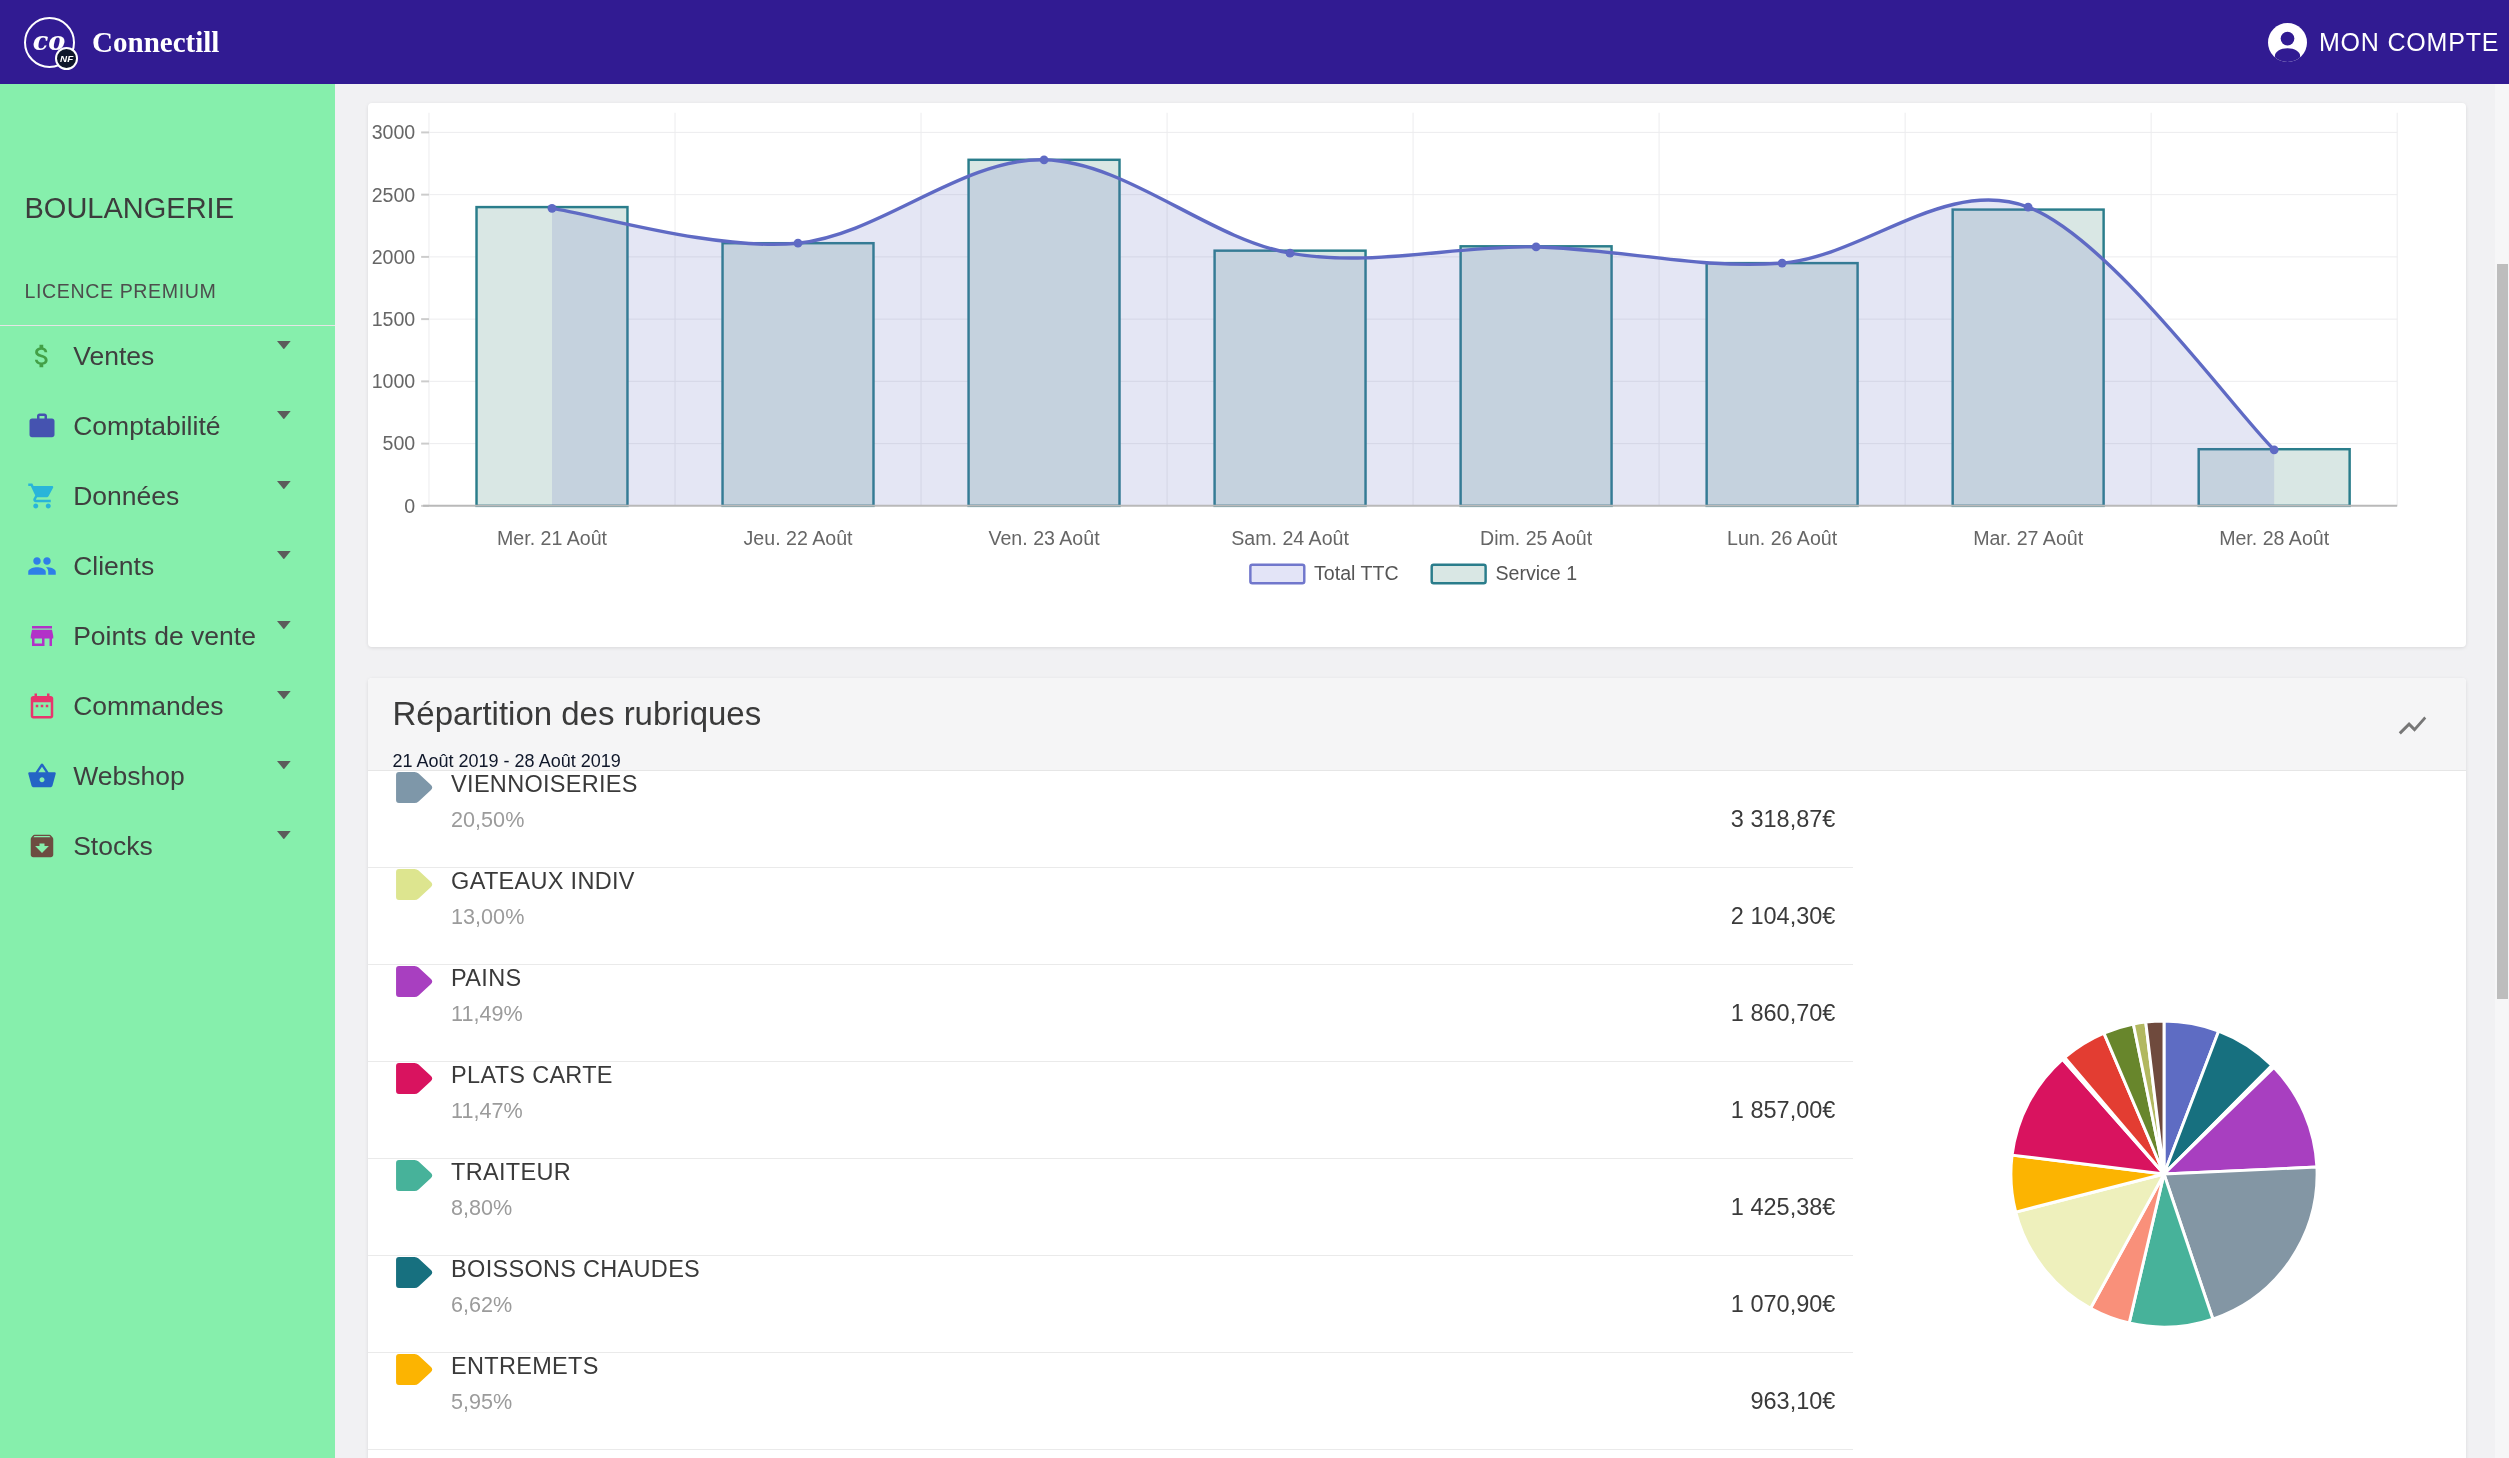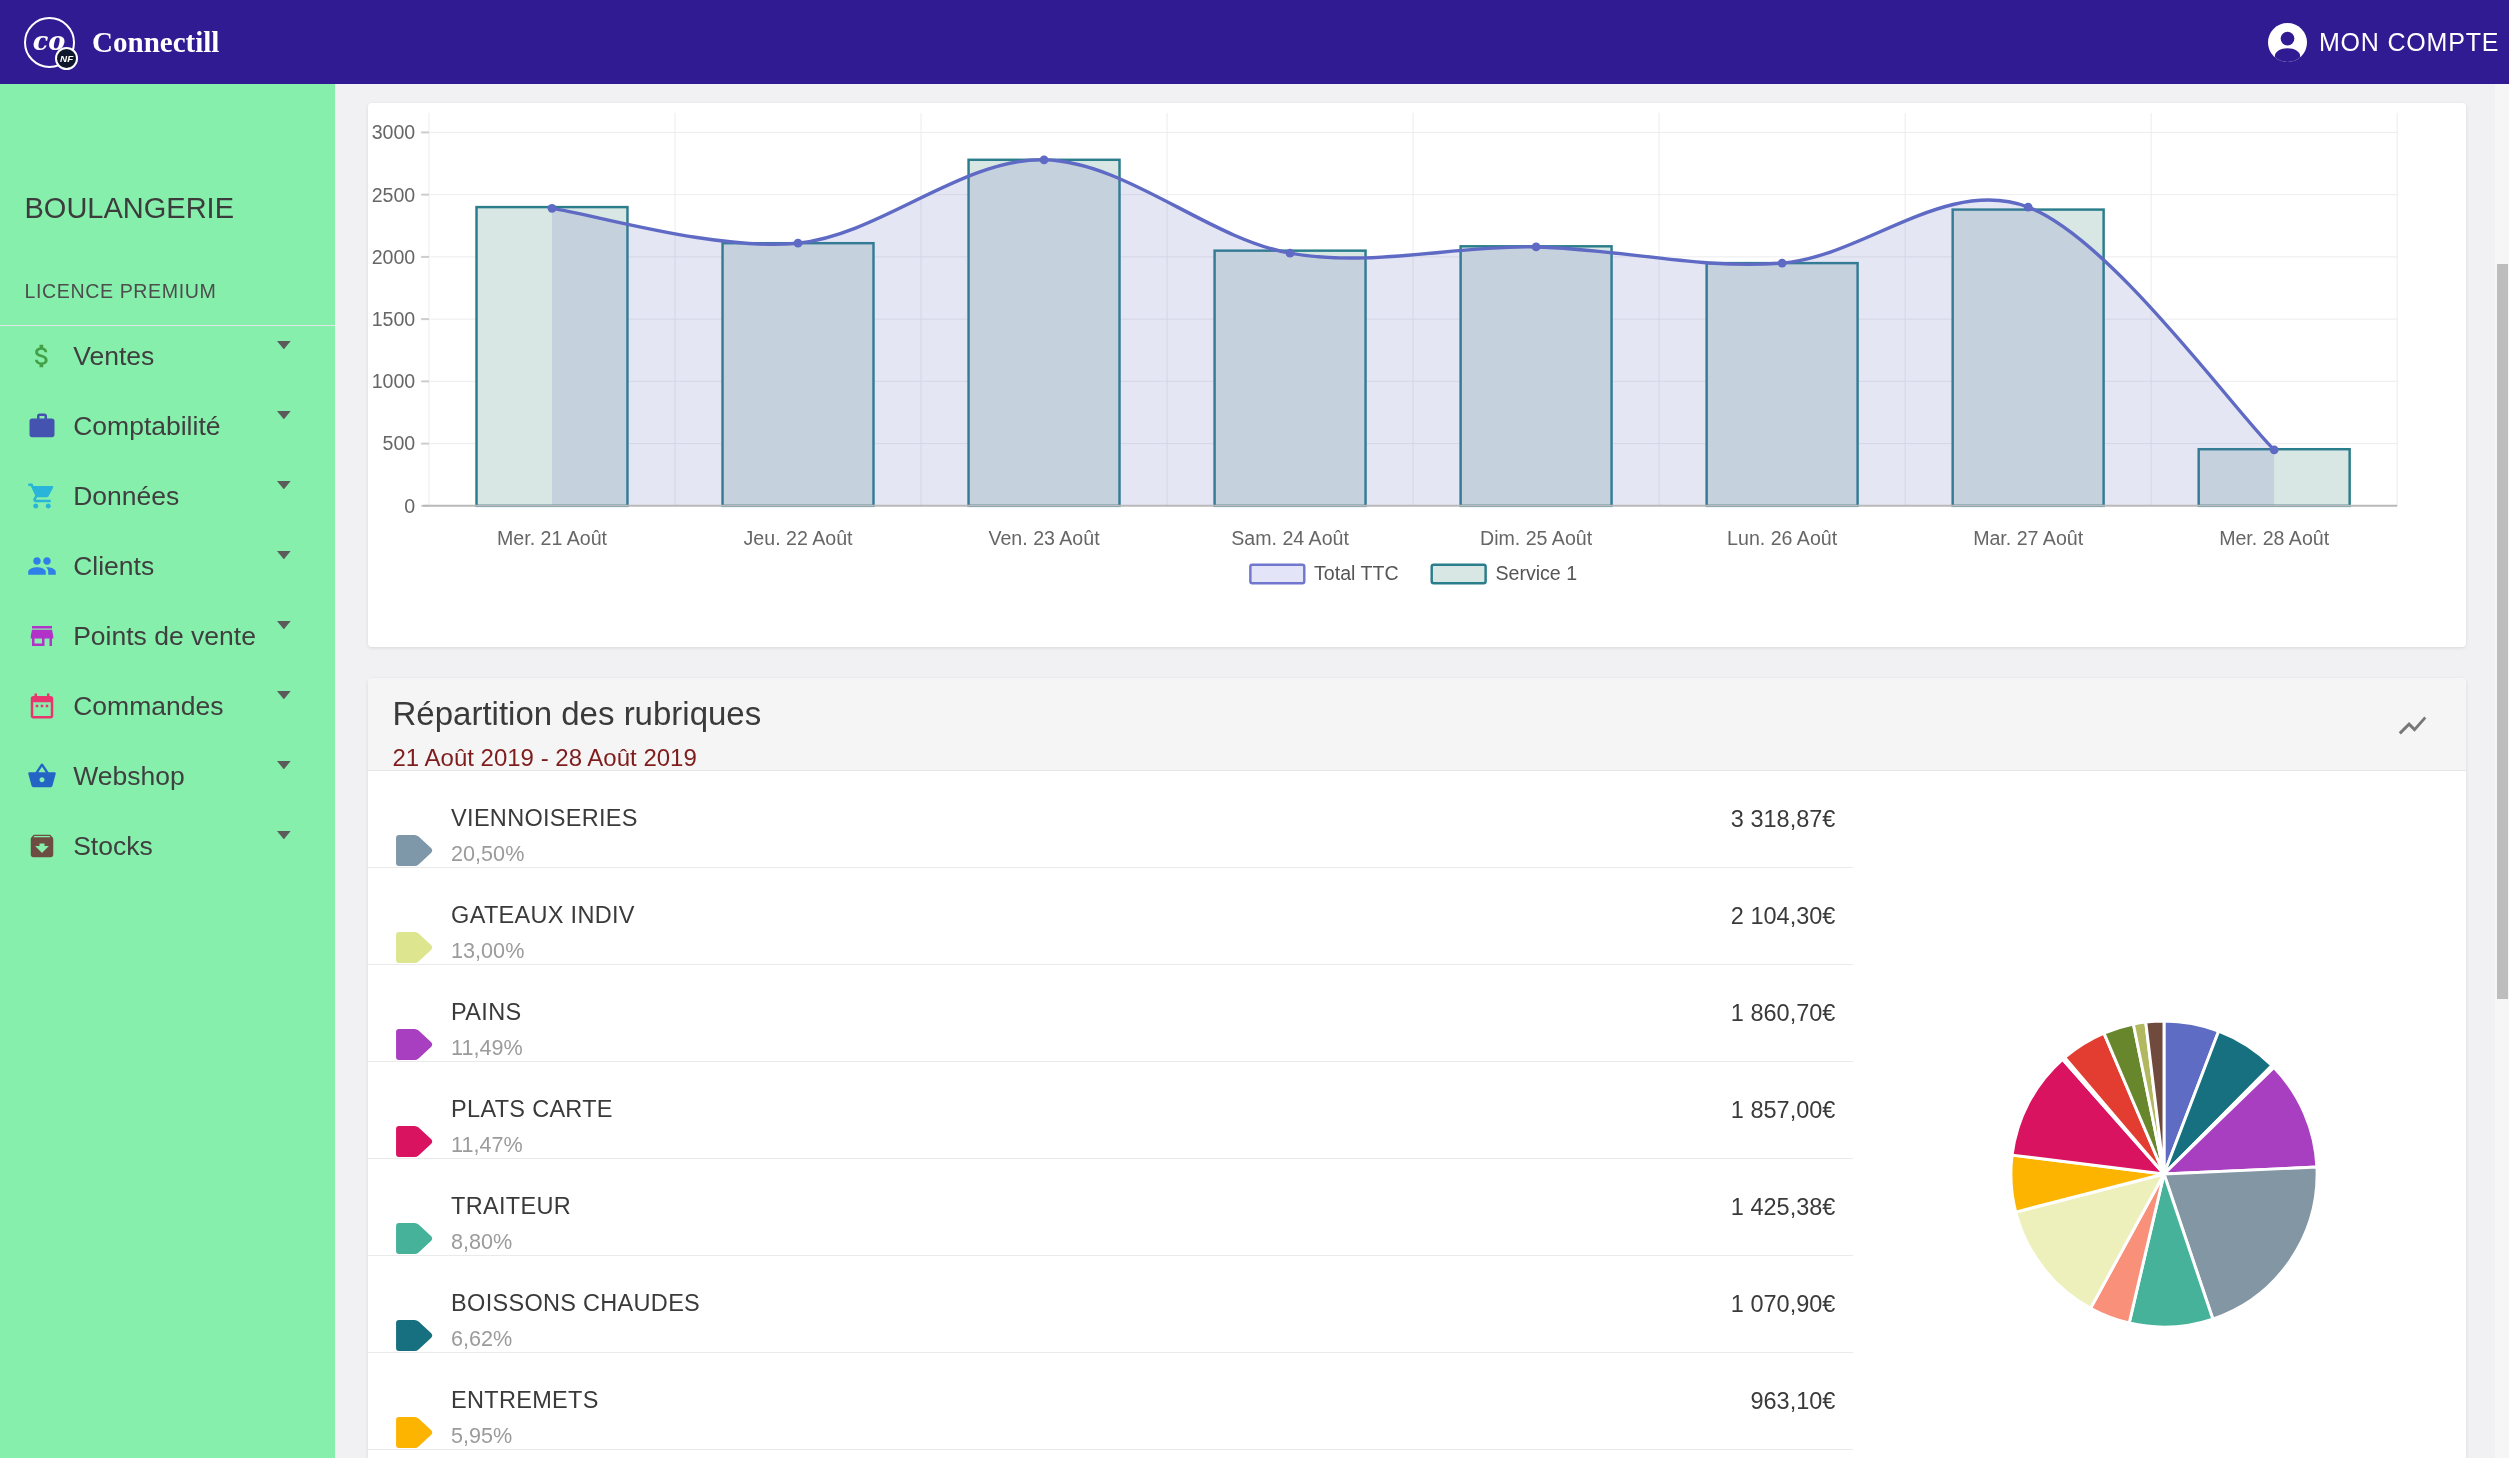--- a/index.html
+++ b/index.html
@@ -38,27 +38,27 @@
 
   
   .card { position:absolute; background:#fff; border-radius:3.9px;
     box-shadow:0 1px 3.9px rgba(0,0,0,0.10); }
   .chart-card { left:368px; top:103px; width:2098px; height:544px; }
   .rep-card { left:368px; top:678px; width:2098px; height:784px; overflow:hidden; }
 
   .rep-header { position:relative; height:93px; background:#f5f5f6;
     border-bottom:1px solid #e6e6e6; padding:16.7px 0 0 24.5px; }
   .rep-title { font-size:33px; color:#3a3a3a; }
-  .rep-subtitle { font-size:24px; color:#7f1d1d; margin-top:11px; }
+  .rep-subtitle { font-size:18px; color:#0f172a; margin-top:18px; }
   .trend-icon { position:absolute; right:37px; top:31px; width:33px; height:33px; cursor:pointer; }
 
   .rep-body { position:relative; height:690px; background:#fff; }
   #rows { position:absolute; left:0; top:0; width:1485px; }
   .cat-row { position:relative; height:97px; border-bottom:1px solid #eaeaea;
-    display:flex; align-items:flex-end; padding-left:26.5px; cursor:pointer; }
+    display:flex; align-items:flex-start; padding-left:26.5px; cursor:pointer; }
   .tag { width:39px; height:33px; flex:0 0 39px; }
   .cat-text { margin-left:17.6px; }
   .cat-name { font-size:23.5px; color:#3a3a3a; letter-spacing:0.3px; }
   .cat-pct { font-size:21.6px; color:#9b9b9b; margin-top:8.8px; }
   .cat-amount { position:absolute; right:17.6px; top:50%; transform:translateY(-50%);
     font-size:23.5px; color:#3a3a3a; }
   .pie-wrap { position:absolute; left:1639px; top:246px; width:314px; height:314px; }
 
   
   .scroll-track { position:absolute; right:0; top:84px; width:13.7px; height:1374px; background:#f6f6f7; }

